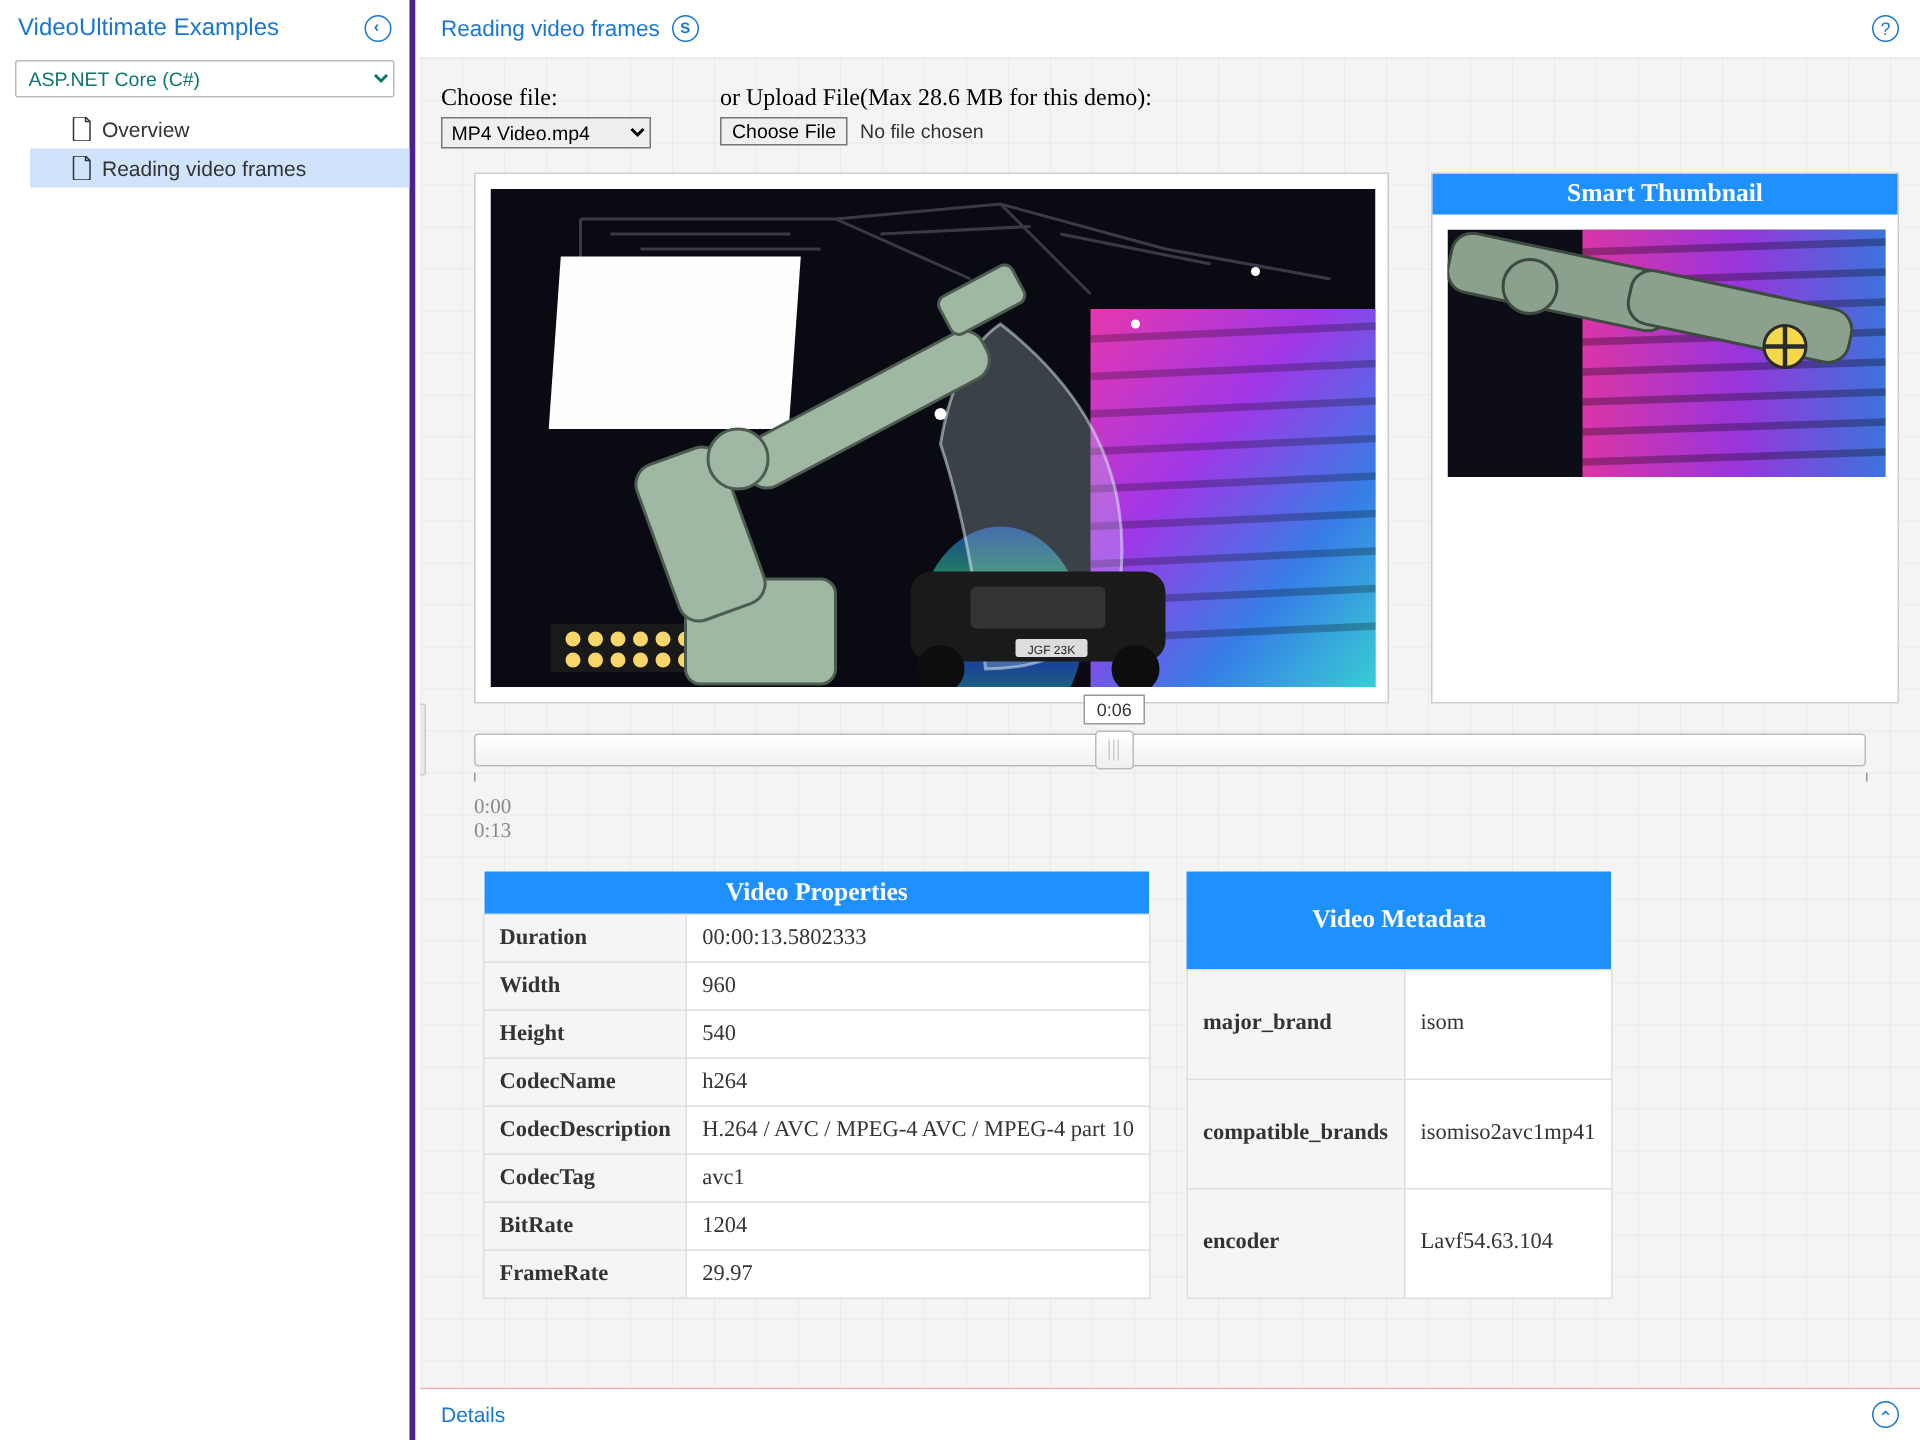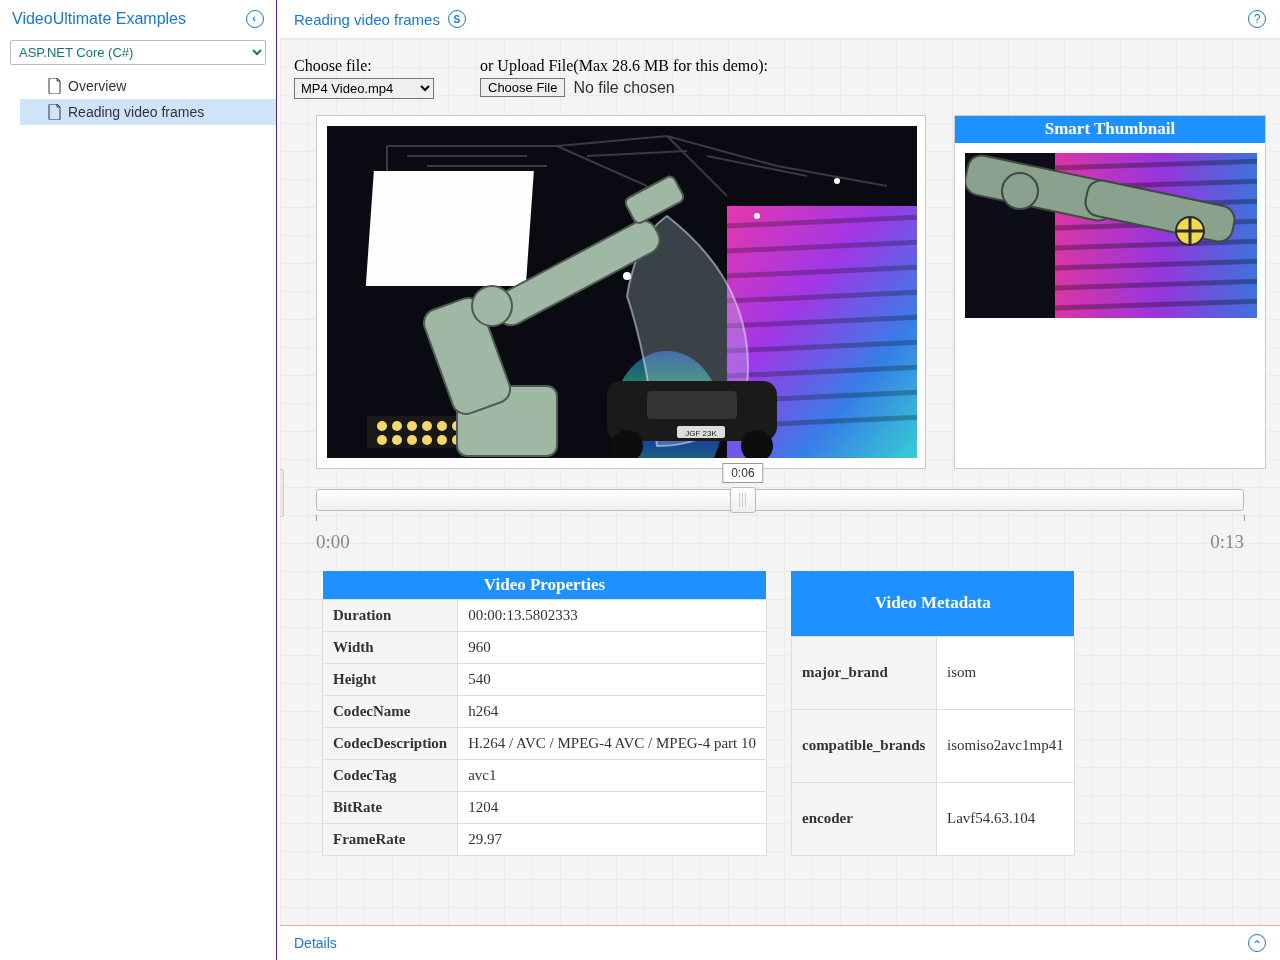--- a/index.html
+++ b/index.html
@@ -1,21 +1,21 @@
 <!DOCTYPE html>
 <html><head>
 <meta charset="utf-8">
 <style>
 * { box-sizing: border-box; margin: 0; padding: 0; }
 body { font-family: "Segoe UI", Arial, sans-serif; font-size: 13px; color: #333; background: #fff; }
 
 .app { display: flex; height: 960px; width: 1280px; }
 
 
-.sidebar { width: 280px; border-right: 1px solid #4c1d95; display: flex; flex-direction: column; background: #fff; }
+.sidebar { width: 280px; border-right: 4px solid #4c1d95; display: flex; flex-direction: column; background: #fff; }
 .sidebar-header { display: flex; align-items: center; justify-content: space-between; padding: 10px 12px 12px 12px; }
 .sidebar-title { color: #1976d2; font-size: 16px; font-weight: 400; }
 .collapse-icon { width: 18px; height: 18px; border: 1.5px solid #1976d2; border-radius: 50%; display: inline-flex; align-items: center; justify-content: center; color: #1976d2; font-size: 11px; cursor: pointer; }
 .collapse-icon::before { content: "‹"; position: relative; top: -1px; left: -1px; font-weight: bold; }
 
 .framework-select { margin: 0 10px 8px 10px; font-size: 13px; padding: 3px 4px; border: 1px solid #bbb; border-radius: 2px; background: #fff; color: #0f766e; }
 
 .nav { list-style: none; padding: 0; margin-left: 20px; }
 .nav li { display: flex; align-items: center; padding: 5px 10px 5px 28px; cursor: pointer; font-size: 14px; color: #333; }
 .nav li.selected { background: #cfe4fb; }
@@ -30,39 +30,39 @@
 .source-icon { width: 18px; height: 18px; border: 1.5px solid #1976d2; border-radius: 50%; display: inline-flex; align-items: center; justify-content: center; color: #1976d2; font-size: 10px; font-weight: bold; cursor: pointer; }
 .help-icon { width: 18px; height: 18px; border: 1.5px solid #1976d2; border-radius: 50%; display: inline-flex; align-items: center; justify-content: center; color: #1976d2; font-size: 12px; cursor: pointer; }
 
 .content { flex: 1; overflow: auto; background-color: #f4f4f4; background-image: linear-gradient(#eaeaea 1px, transparent 1px), linear-gradient(90deg, #eaeaea 1px, transparent 1px); background-size: 28px 28px; padding: 18px 14px 20px 14px; margin-left: 3px; position: relative; }
 
 .controls { display: flex; gap: 46px; margin-bottom: 16px; font-family: "Times New Roman", serif; font-size: 16px; color: #000; }
 .controls-block label { display: block; margin-bottom: 3px; }
 .file-select { font-family: Arial, sans-serif; font-size: 13px; padding: 1px 2px; border: 1px solid #767676; background: #efefef; min-width: 140px; }
 .choose-file-row { display: flex; align-items: center; gap: 8px; }
 .choose-file-btn { font-family: Arial, sans-serif; font-size: 13px; padding: 1px 7px; border: 1px solid #767676; background: #efefef; cursor: pointer; }
-.no-file { font-family: Arial, sans-serif; font-size: 16px; color: #333; }
+.no-file { font-family: Arial, sans-serif; font-size: 13px; color: #333; }
 
 .frames-row { display: flex; gap: 28px; margin-left: 22px; margin-bottom: 20px; }
 
 .panel { background: #fff; border: 1px solid #ccc; padding: 0; }
 .panel-header { background: #1e90ff; color: #fff; text-align: center; padding: 3px 0 4px 0; font-family: "Times New Roman", serif; font-size: 17px; font-weight: bold; }
 .panel-body { padding: 10px; }
 
 .frame-panel { width: 610px; }
 .frame-img { width: 590px; height: 332px; display: block; }
 .thumb-panel { width: 312px; }
 .thumb-img { width: 292px; height: 165px; display: block; }
 
 .slider-wrap { margin: 8px 22px 4px 22px; position: relative; }
 .slider-tooltip { position: absolute; top: -26px; left: 46%; transform: translateX(-50%); background: #fff; border: 1px solid #999; padding: 2px 8px; font-size: 12px; font-family: Arial, sans-serif; }
 .slider-track { position: relative; height: 22px; background: linear-gradient(#fff, #f0f0f0); border: 1px solid #bbb; border-radius: 3px; }
 .slider-handle { position: absolute; top: -3px; left: 46%; transform: translateX(-50%); width: 26px; height: 26px; background: linear-gradient(#fff,#efefef); border: 1px solid #bbb; border-radius: 3px; cursor: pointer; }
 .slider-handle::before { content: ""; position: absolute; top: 5px; left: 8px; width: 1px; height: 14px; background: #ccc; box-shadow: 3px 0 #ccc, 6px 0 #ccc; }
-.time-labels { display: flex; justify-content: space-between; margin: 8px 22px 18px 22px; font-family: "Times New Roman", serif; font-size: 19px; color: #888; }
+.time-labels { display: flex; justify-content: space-between; margin: 8px 22px 18px 22px; font-family: "Times New Roman", serif; font-size: 14px; color: #888; flex-direction: column; }
 .tick-marks { position: relative; height: 8px; margin: 0 22px; }
 .tick-marks span { position: absolute; width: 1px; height: 6px; background: #999; top: 0; }
 
 .tables-row { display: flex; gap: 24px; margin-left: 28px; }
 .tbl { border-collapse: collapse; background: #fff; font-family: "Times New Roman", serif; font-size: 15px; }
 .tbl th.hdr { background: #1e90ff; color: #fff; padding: 4px 10px; text-align: center; font-size: 17px; font-weight: bold; }
 .tbl td { border: 1px solid #ddd; padding: 7px 10px; }
 .tbl td.key { font-weight: bold; background: #f5f5f5; }
 .props-tbl td.key { min-width: 130px; }
 .meta-tbl td.key { min-width: 145px; }

